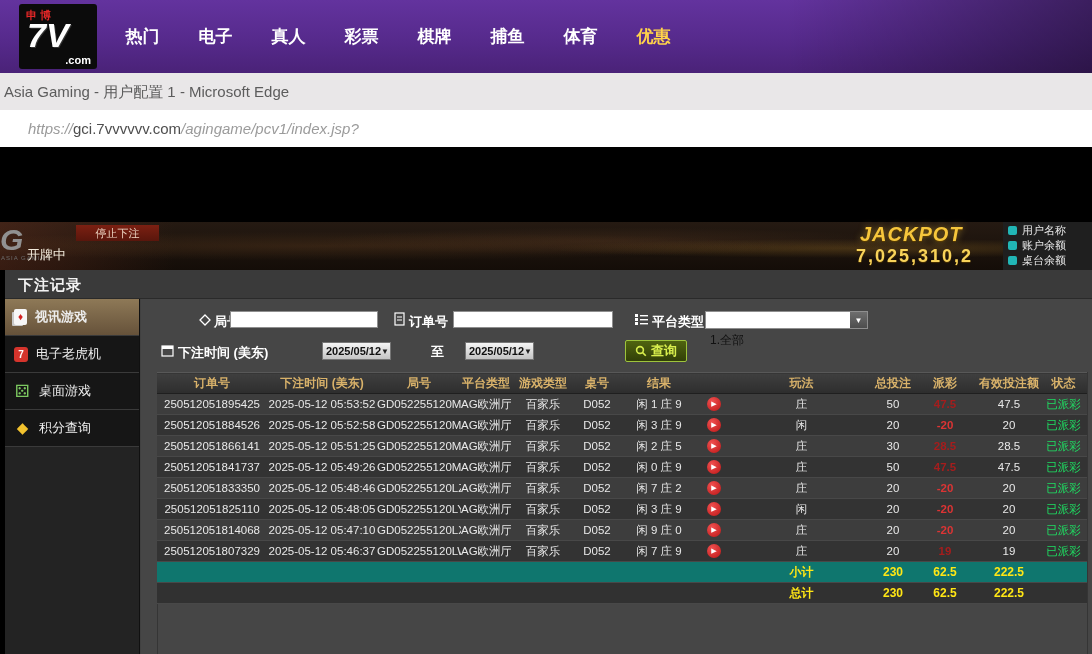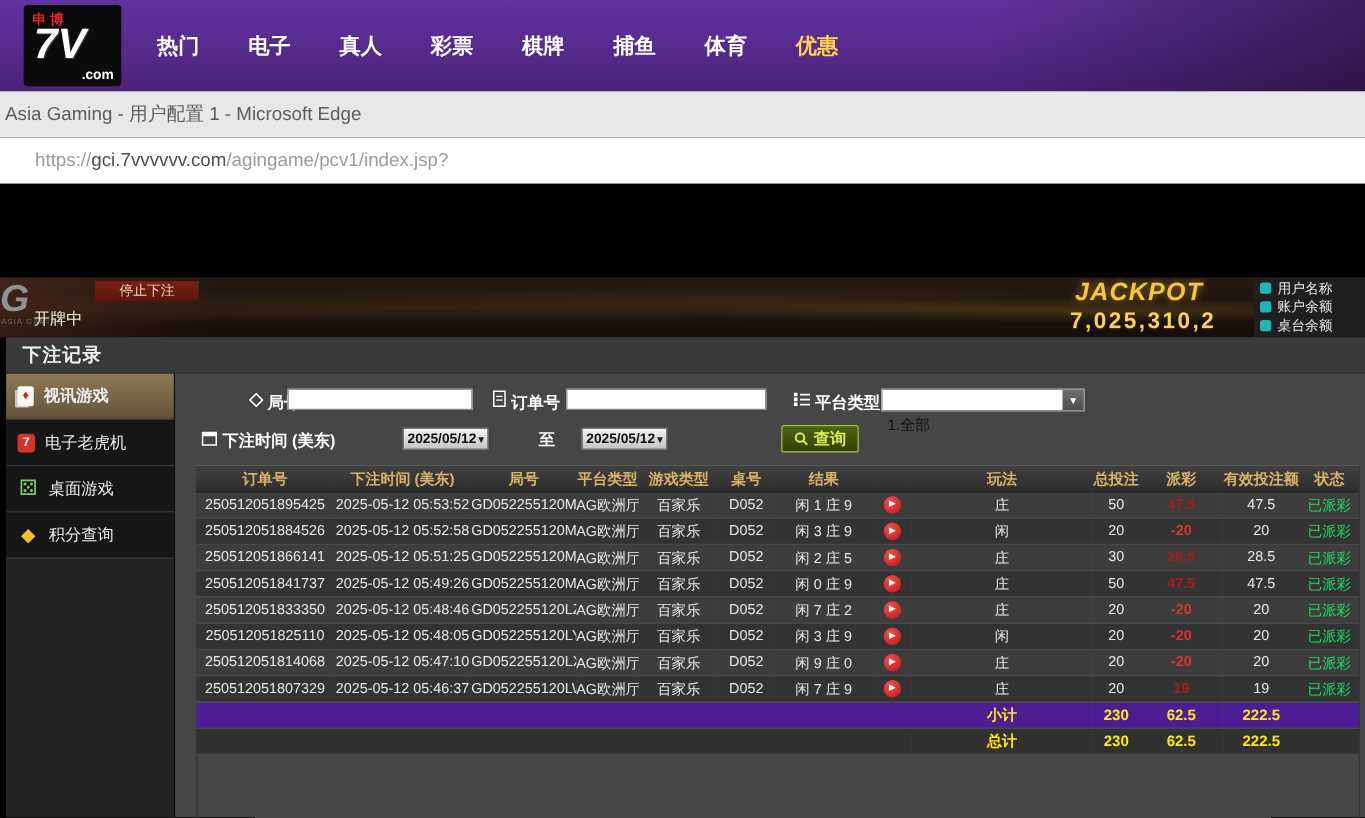--- a/index.html
+++ b/index.html
@@ -24,21 +24,21 @@
   .navitems { position:absolute; left:106px; top:0; height:73px; display:flex; align-items:center; z-index:2; }
   .nav-item { width:73px; text-align:center; color:#ffffff; font-size:17px;
     font-weight:700; cursor:pointer; }
   .nav-item.highlight { color:#ffd34a; }
 
   
   .titlebar { position:absolute; left:0; top:73px; width:1092px; height:37px;
     background:#e9e7e8; color:#5c5c5c; font-size:15px; line-height:37px; padding-left:4px; }
   .urlbar { position:absolute; left:0; top:110px; width:1092px; height:37px;
     background:#ffffff; font-size:15px; line-height:37px; padding-left:28px; cursor:text; }
-  .url-scheme,.url-path { color:#9b9b9b; }
+  .url-scheme,.url-path { color:#9b9b9b;font-style:italic; }
   .url-domain { color:#4e4e4e; }
 
   .blackstrip { position:absolute; left:0; top:147px; width:1092px; height:75px; background:#000; }
 
   
   .stream { position:absolute; left:0; top:222px; width:1092px; height:48px;
     background:
       radial-gradient(ellipse at 30% 50%, rgba(110,70,35,.30), transparent 42%),
       radial-gradient(ellipse at 56% 40%, rgba(150,95,55,.18), transparent 34%),
       radial-gradient(ellipse at 79% 55%, rgba(220,160,50,.22), transparent 26%),
@@ -121,21 +121,21 @@
   .bettable td { height:21px; text-align:center; color:#e8e8e8; font-size:11.5px;
     border-bottom:1px solid #484848; white-space:nowrap; overflow:hidden; }
   .bettable tbody.rows tr:nth-child(odd) { background:#3d3d3d; }
   .bettable tbody.rows tr:nth-child(even) { background:#333333; }
   td.payout-pos { color:#a51d1d; font-weight:700; }
   td.payout-neg { color:#dc3434; font-weight:700; }
   td.status-paid { color:#1ede62; }
   .playbtn { display:inline-block; width:14px; height:14px; border-radius:50%;
     background:radial-gradient(circle at 35% 30%, #f05050, #bd1616);
     color:#fff; font-size:7px; line-height:14px; text-align:center; cursor:pointer; vertical-align:middle; }
-  tr.sum-row.sub { background:#4c1d95; }
+  tr.sum-row.sub { background:#0f766e; }
   tr.sum-row.tot { background:#313131; }
   .sum-label,.sum-val { color:#ffe715 !important; font-weight:700; font-size:12px !important; }
 </style>
 </head>
 <body>
 
 <div class="screen">
 
   <header class="topnav">
     <div class="logo">

